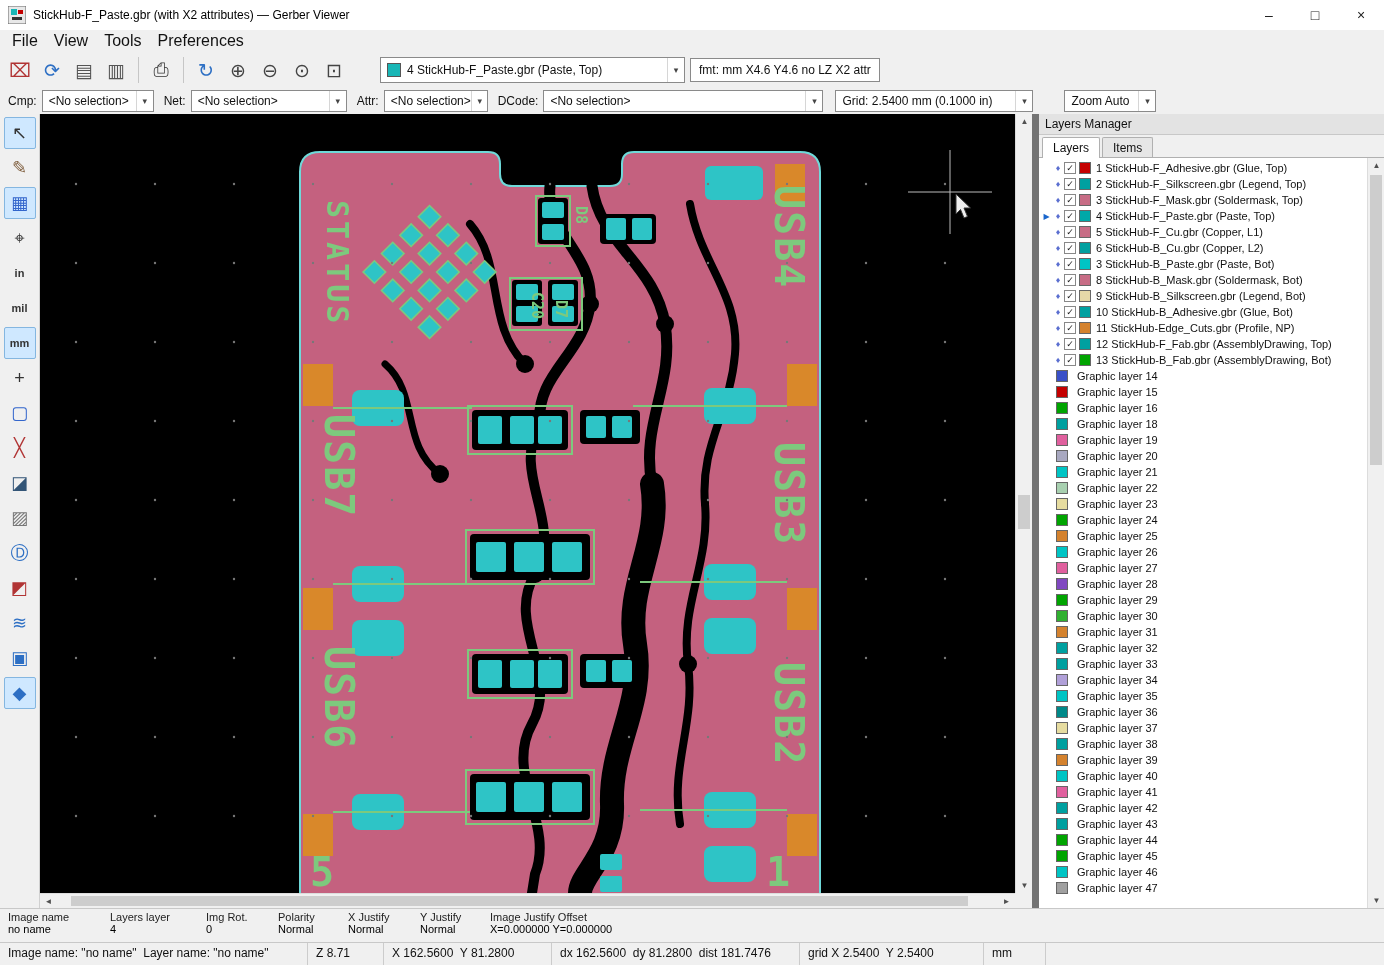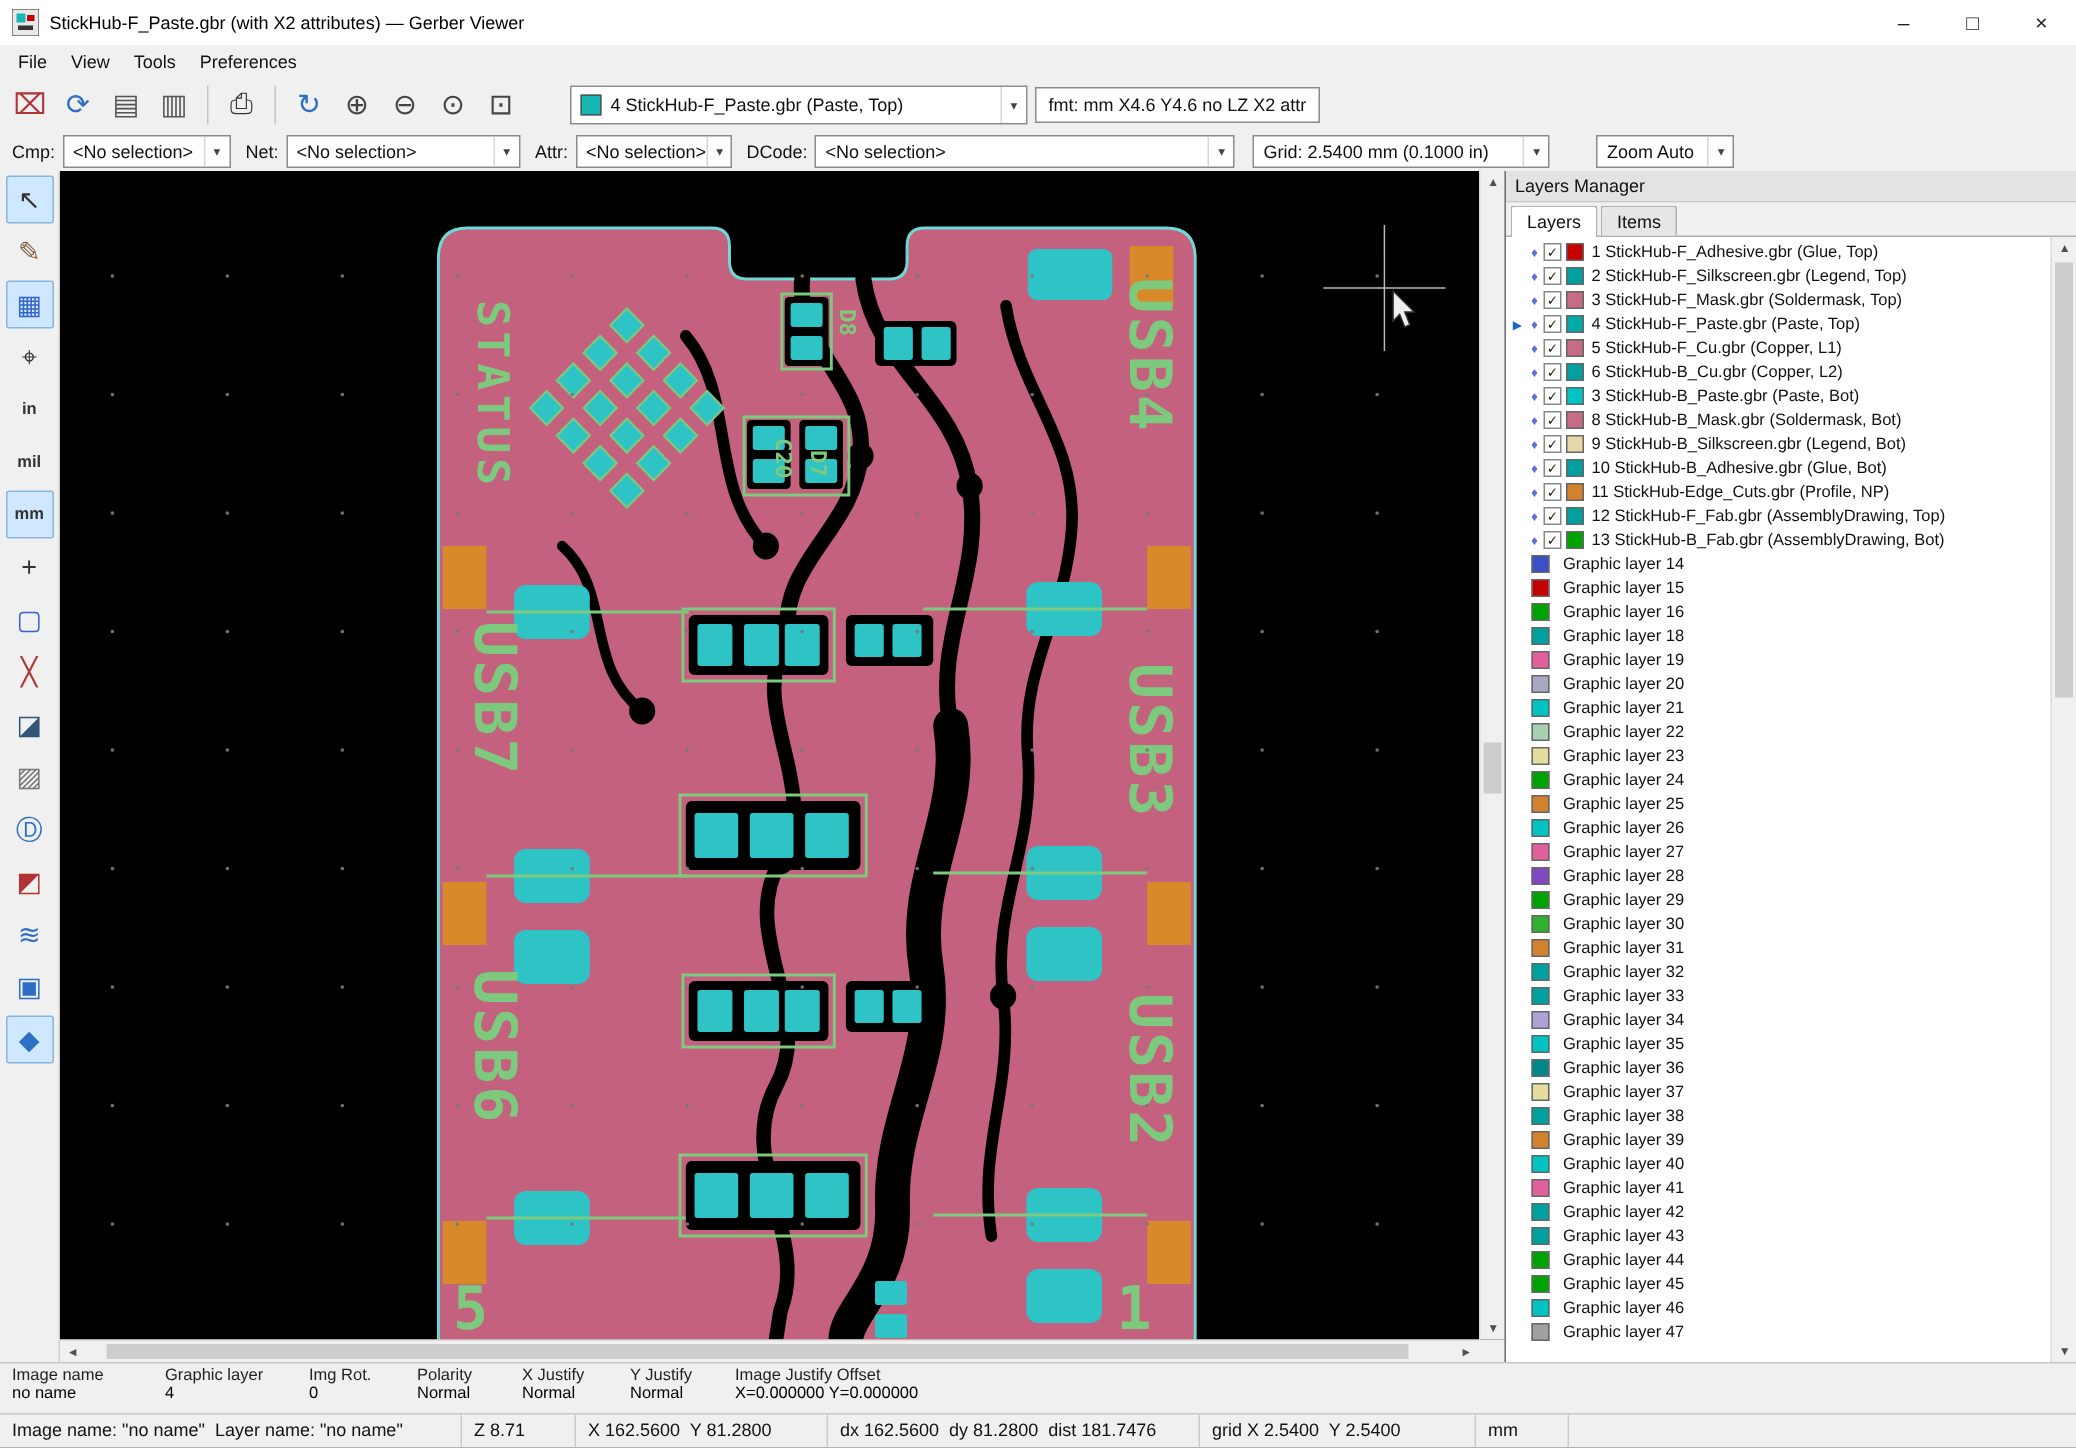--- a/index.html
+++ b/index.html
@@ -9,21 +9,21 @@
 
   
   .titlebar { height:30px; background:#fff; display:flex; align-items:center; }
   .title-icon { width:18px; height:18px; margin:0 7px 0 8px; }
   .title-text { font-size:12px; color:#000; }
   .win-controls { margin-left:auto; display:flex; height:100%; }
   .win-btn { width:46px; height:100%; display:flex; align-items:center; justify-content:center; font-size:14px; color:#222; }
 
   
   .menubar { height:22px; background:#f0f0f0; display:flex; align-items:center; padding-left:4px; }
-  .menu-item { padding:2px 8px; font-size:12px; }
+  .menu-item { padding:2px 8px; font-size:16px; }
 
   
   .toolbar1 { height:36px; display:flex; align-items:center; padding-left:4px; background:#f0f0f0; }
   .tb-btn { width:30px; height:30px; display:flex; align-items:center; justify-content:center;
     font-size:19px; border-radius:2px; margin:0 1px; }
   .tb-sep { width:1px; height:26px; background:#c6c6c6; margin:0 6px; }
   .combo { height:26px; background:#fff; border:1px solid #8a8a8a; display:flex; align-items:center;
     padding-left:6px; font-size:12px; white-space:nowrap; overflow:hidden; }
   .combo-arrow { margin-left:auto; width:17px; align-self:stretch; border-left:1px solid #d6d6d6;
     display:flex; align-items:center; justify-content:center; font-size:9px; color:#444; flex:none; }
@@ -55,21 +55,21 @@
     border-top:1px solid #dcdcdc; display:flex; }
   .scroll-arrow { width:17px; height:15px; display:flex; align-items:center; justify-content:center;
     font-size:8px; color:#505050; flex:none; }
   .vtrack { position:relative; flex:1; }
   .vthumb { position:absolute; left:2px; right:2px; top:366px; height:34px; background:#cdcdcd; }
   .htrack { position:relative; flex:1; }
   .hthumb { position:absolute; top:2px; bottom:2px; left:14px; right:30px; background:#cdcdcd; }
   .scroll-corner { position:absolute; right:0; bottom:0; width:17px; height:15px; background:#f0f0f0; }
 
   
-  .right-panel { width:381px; background:#f0f0f0; border-left:1px solid #737373; display:flex; flex-direction:column; }
+  .right-panel { width:352px; background:#f0f0f0; border-left:7px solid #737373; display:flex; flex-direction:column; }
   .panel-header { height:21px; background:#e3e3e3; border-bottom:1px solid #c8c8c8; font-size:12px;
     line-height:20px; padding-left:6px; }
   .tabs { height:23px; display:flex; align-items:flex-end; padding-left:3px; border-bottom:1px solid #b0b0b0; background:#f0f0f0; }
   .tab { padding:3px 10px 2px; font-size:12px; border:1px solid #b0b0b0; border-bottom:none;
     background:#e6e6e6; margin-right:2px; border-radius:2px 2px 0 0; }
   .tab.active { background:#fff; margin-bottom:-1px; padding-bottom:3px; }
   .layers-wrap { position:relative; flex:1; background:#fff; overflow:hidden; }
   .layers-list { position:absolute; left:0; top:0; right:17px; bottom:0; overflow:hidden; padding-top:2px; }
   .layer-row { height:16px; display:flex; align-items:center; font-size:11px; padding-left:2px; white-space:nowrap; }
   .row-arrow { width:11px; font-size:8px; color:#1a66cc; text-align:center; flex:none; }
@@ -645,21 +645,21 @@
       </div>
     </div>
   </div>
 
   <div class="infobar">
     <div class="info-field if-1">
       <div class="info-label">Image name</div>
       <div class="info-value">no name</div>
     </div>
     <div class="info-field if-2">
-      <div class="info-label">Graphic layer</div>
+      <div class="info-label">Layers layer</div>
       <div class="info-value">4</div>
     </div>
     <div class="info-field if-3">
       <div class="info-label">Img Rot.</div>
       <div class="info-value">0</div>
     </div>
     <div class="info-field if-4">
       <div class="info-label">Polarity</div>
       <div class="info-value">Normal</div>
     </div>

